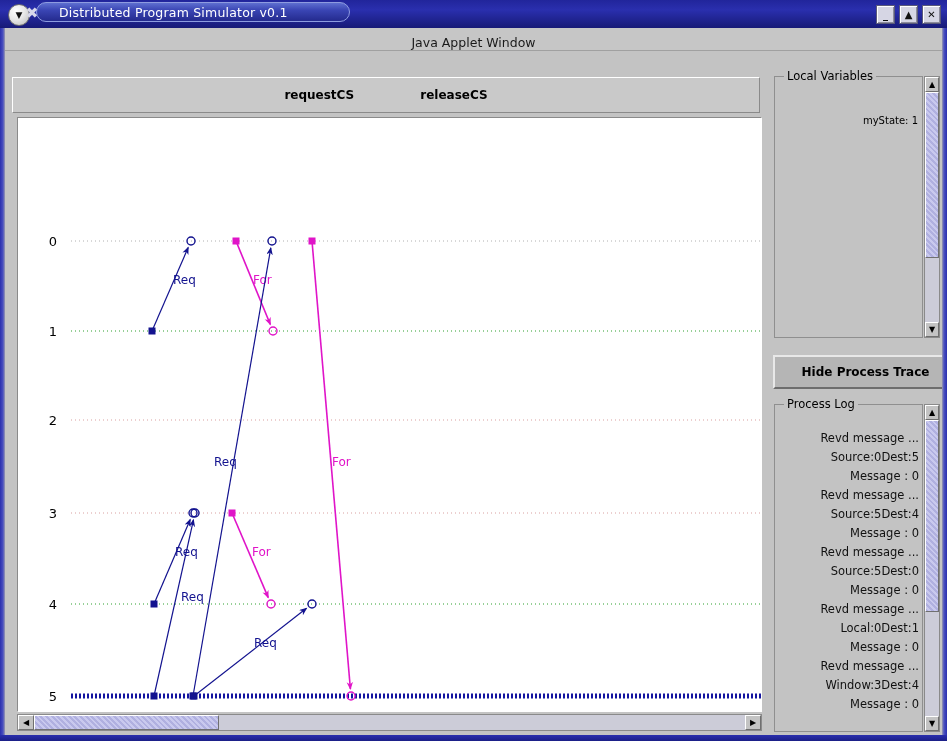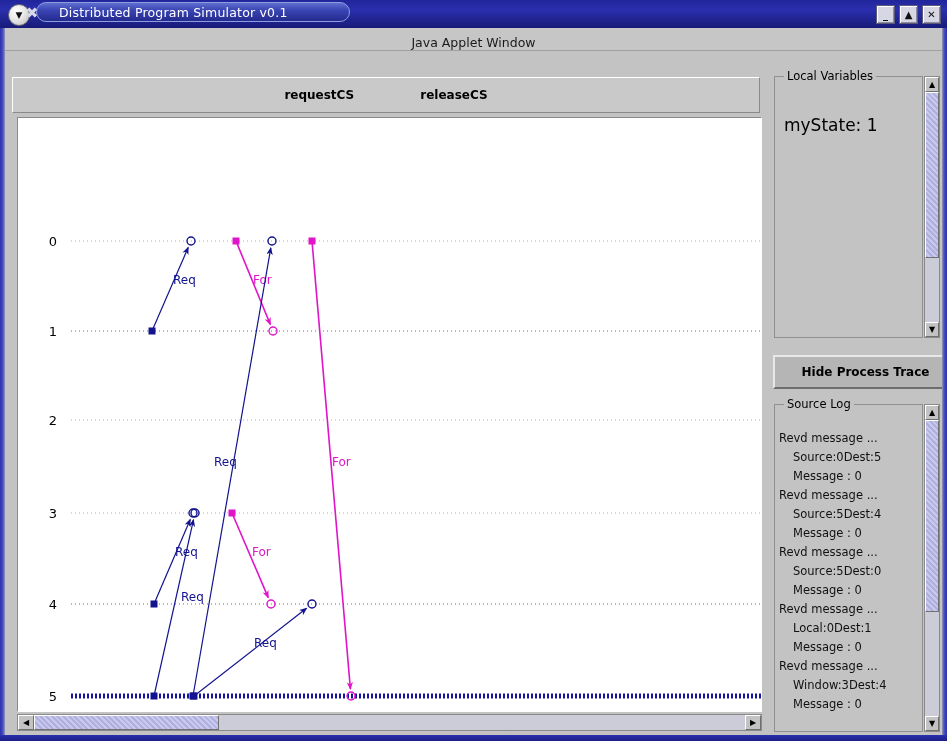--- a/index.html
+++ b/index.html
@@ -102,34 +102,34 @@
   .hs-track{flex:1;position:relative;background:#ccccd8;}
   .hs-thumb{
     position:absolute;left:0;top:0;height:100%;width:26%;
     background:repeating-linear-gradient(45deg,#b0b0e0 0 2px,#c9c9ee 2px 4px);
     border-top:1px solid #fff;border-left:1px solid #fff;
     border-right:1px solid #707070;border-bottom:1px solid #707070;
     box-sizing:border-box;
   }
 
   
-  .right-pane{position:absolute;left:772px;top:73px;width:170px;height:663px;}
+  .right-pane{position:absolute;left:772px;top:73px;width:170px;height:663px;text-align:right;}
 
   .group-box{
     position:absolute;background:#c3c3c3;
     border:1px solid #8f8f8f;box-sizing:border-box;
   }
   .group-title{
     position:absolute;top:-8px;left:9px;background:#c3c3c3;padding:0 3px;
     font-size:11.5px;color:#000;white-space:nowrap;
   }
   .lv-box{left:2px;top:3px;width:149px;height:262px;}
   .lv-body{
     position:absolute;left:9px;top:38px;right:4px;
-    font-size:17px;color:#000;
+    font-size:10px;color:#000;
   }
 
   .vscroll{
     position:absolute;width:16px;background:#c3c3c3;
     border:1px solid #8a8a8a;box-sizing:border-box;
     display:flex;flex-direction:column;
   }
   .vs-arrow{
     height:15px;background:#c3c3c3;
     border-top:1px solid #fff;border-left:1px solid #fff;
@@ -306,21 +306,21 @@
         <div class="vs-thumb" style="top:0;height:72%;"></div>
       </div>
       <div class="vs-arrow">▼</div>
     </div>
 
     <div class="hide-btn">
       <span>Hide Process Trace</span>
     </div>
 
     <div class="group-box ml-box">
-      <div class="group-title">Source Log</div>
+      <div class="group-title">Process Log</div>
       <div class="ml-body" id="ml-body">
           <div class="ml-row">Revd message ...</div>
           <div class="ml-row indent">Source:0Dest:5</div>
           <div class="ml-row indent">Message : 0</div>
           <div class="ml-row">Revd message ...</div>
           <div class="ml-row indent">Source:5Dest:4</div>
           <div class="ml-row indent">Message : 0</div>
           <div class="ml-row">Revd message ...</div>
           <div class="ml-row indent">Source:5Dest:0</div>
           <div class="ml-row indent">Message : 0</div>

